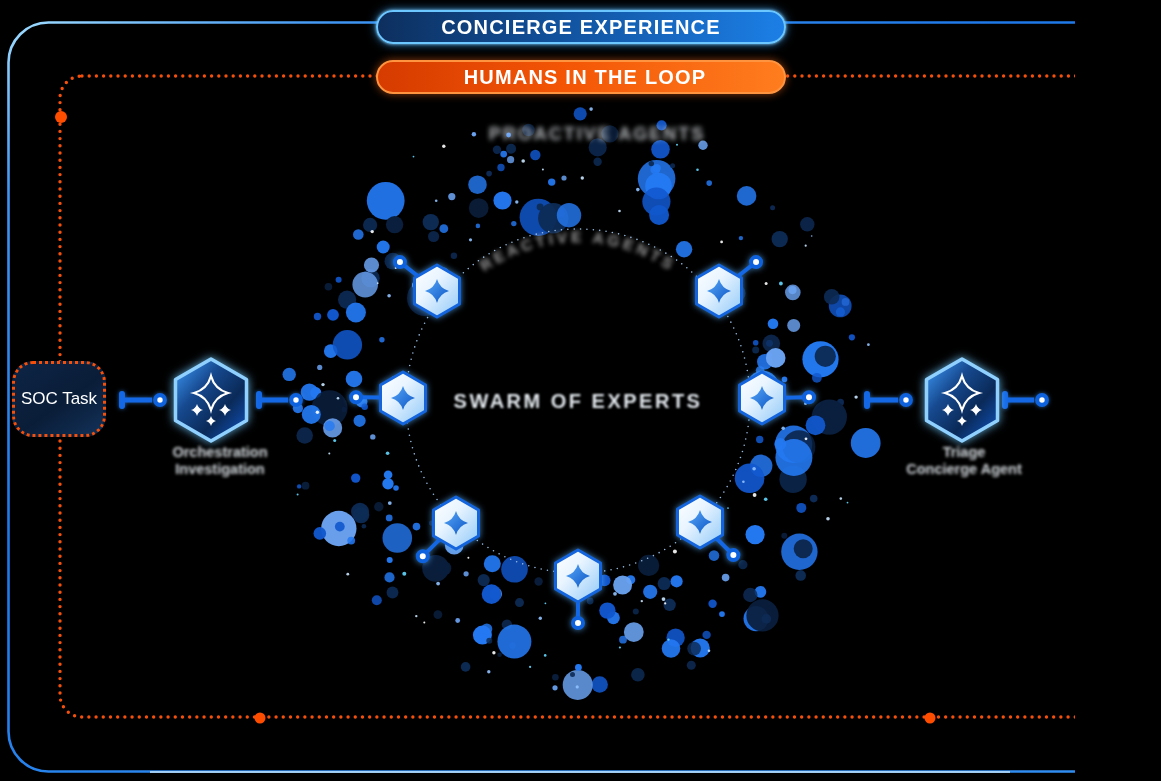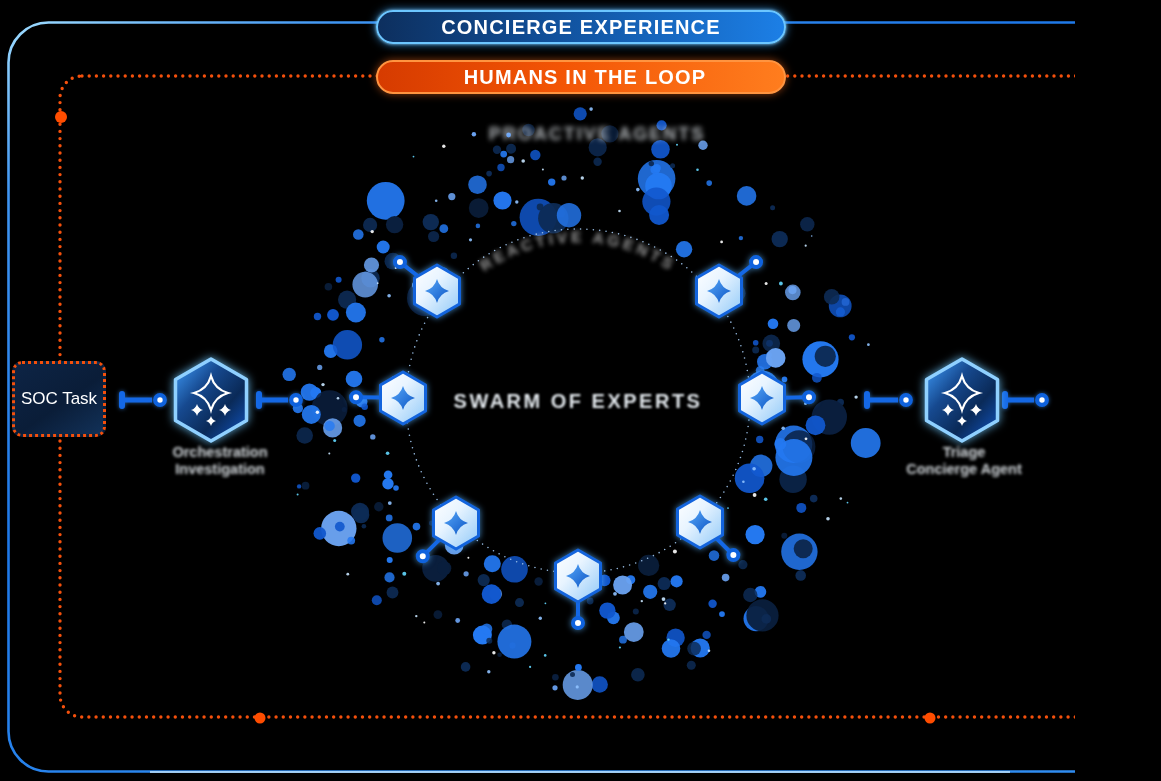--- a/index.html
+++ b/index.html
@@ -9,21 +9,21 @@
           display:flex;align-items:center;justify-content:center;color:#fff;
           font-weight:bold;font-size:20px;letter-spacing:1.2px;box-sizing:border-box;z-index:5;}
   .banner-blue{top:10px;
           background:linear-gradient(90deg,#0d2f5e 0%,#11529e 45%,#1c7fe6 100%);
           border:2px solid #6cc6ff;
           box-shadow:0 0 10px rgba(60,170,255,.8),0 0 3px rgba(190,235,255,.9);}
   .banner-orange{top:60px;
           background:linear-gradient(90deg,#d63b00 0%,#f35505 45%,#ff7d1e 100%);
           border:2px solid #ff9440;
           box-shadow:0 0 9px rgba(255,110,30,.55);padding-left:8px;}
-  .endpoint-box{position:absolute;width:94px;height:76px;border-radius:10px;
+  .endpoint-box{position:absolute;width:94px;height:76px;border-radius:21px;
           border:3px dotted #f4500c;box-sizing:border-box;z-index:4;
           background:linear-gradient(145deg,#0d2445 0%,#0a1d38 55%,#123158 100%);
           color:#fff;font-size:17px;display:flex;align-items:center;justify-content:center;}
   .ghost{position:absolute;color:#f4faff;text-align:center;z-index:3;white-space:nowrap;}
   .ghost-center{font-size:20px;font-weight:bold;letter-spacing:2.5px;
           filter:blur(1px);opacity:.93;transform:translate(-50%,-50%);}
   .ghost-top{font-size:18px;font-weight:bold;letter-spacing:2px;
           filter:blur(2.5px);opacity:.72;transform:translate(-50%,-50%);}
   .ghost-agent{font-size:14.5px;font-weight:600;line-height:17px;
           filter:blur(1.7px);opacity:.85;transform:translate(-50%,0);}

